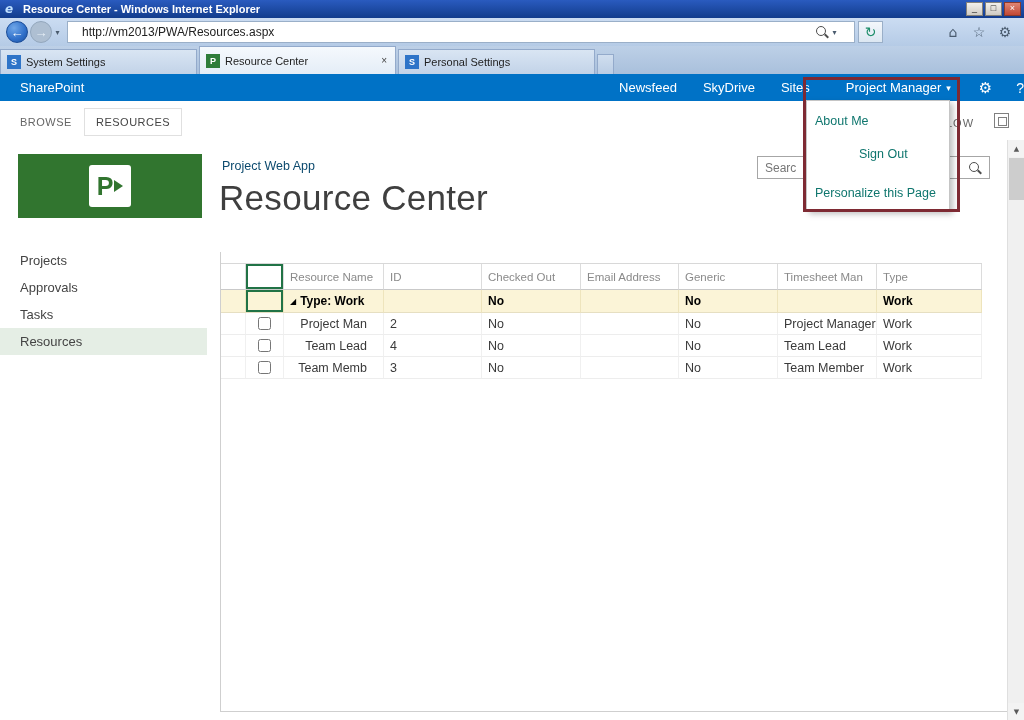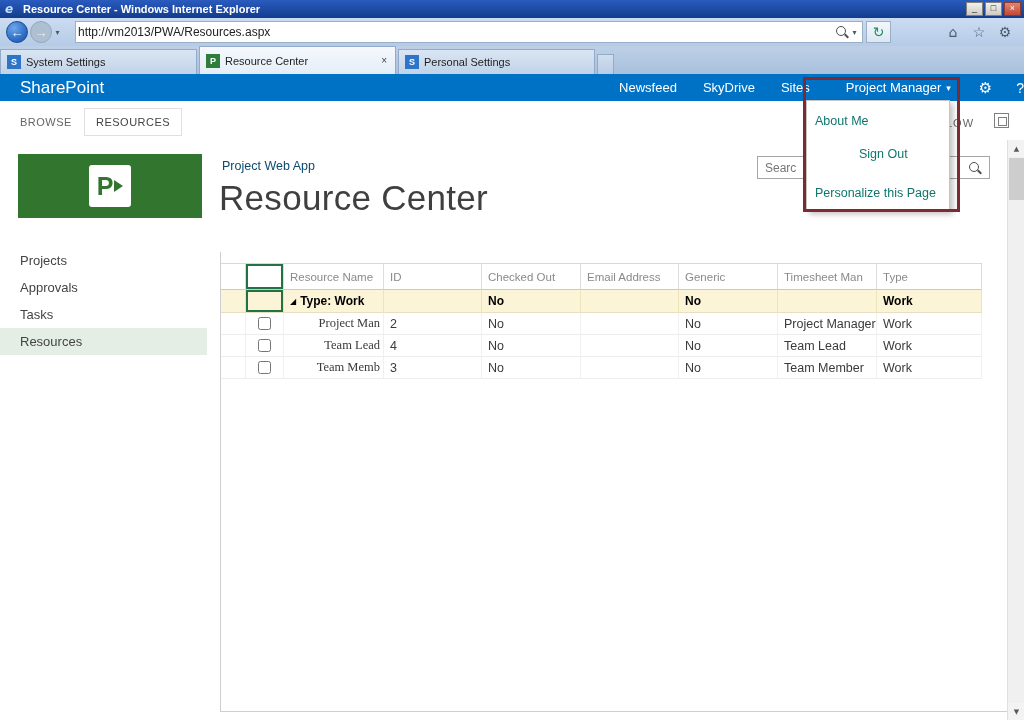--- a/index.html
+++ b/index.html
@@ -16,22 +16,22 @@
   .winbtn.close { background:linear-gradient(#e08573,#c14836); color:#fff; border-color:#8c3a2c; }
 
   
   .addressbar { position:absolute; top:18px; height:28px; width:100%;
     background:linear-gradient(#cbdcf2,#b5cbe6); display:flex; align-items:center; padding:0 4px; }
   .navcircle { width:22px; height:22px; border-radius:50%; display:flex; align-items:center;
     justify-content:center; color:#fff; font-size:13px; flex:none; }
   .back { background:radial-gradient(circle at 35% 30%,#6fa6e8,#2f6fc9 60%,#1c4f9c); border:1px solid #1a4c98; margin-left:2px; }
   .fwd { background:#aebfd2; border:1px solid #93a7bd; color:#e7eef6; margin-left:2px; }
   .navdrop { width:11px; text-align:center; font-size:8px; color:#4a5b6e; }
-  .urlbox { width:788px; height:22px; background:#fff; border:1px solid #9aafc8; margin-left:12px;
-    display:flex; align-items:center; padding:0 2px; font-size:12px; color:#222; }
+  .urlbox { width:788px; height:22px; background:#fff; border:1px solid #9aafc8; margin-left:4px;
+    display:flex; align-items:center; padding:0 14px; font-size:12px; color:#222; }
   .mag { position:relative; width:14px; height:14px; flex:none; }
   .mag::before { content:""; position:absolute; left:1px; top:1px; width:8px; height:8px;
     border:1.5px solid #4e4e4e; border-radius:50%; }
   .mag::after { content:""; position:absolute; left:9px; top:10px; width:5px; height:2px;
     background:#4e4e4e; transform:rotate(45deg); }
   .urlbox .mag { margin-left:auto; }
   .refreshbtn { width:25px; height:22px; border:1px solid #9aafc8; background:linear-gradient(#f3f7fb,#dce7f2);
     color:#1e8e6a; font-size:14px; line-height:20px; text-align:center; margin-left:3px; }
   .bar-right { margin-left:auto; display:flex; align-items:center; gap:8px; margin-right:6px;
     color:#4a5b6e; font-size:14px; font-family:"DejaVu Sans",sans-serif; }
@@ -47,21 +47,21 @@
     display:flex; align-items:center; justify-content:center; flex:none; }
   .tabico.blue { background:#2e74c8; } .tabico.green { background:#2f7d3a; }
   .tablabel { overflow:hidden; white-space:nowrap; }
   .tabclose { margin-left:auto; font-size:10px; color:#444; padding:0 2px; }
   .newtab-stub { width:17px; height:20px; background:linear-gradient(#d0deef,#bacde4);
     border:1px solid #93aacb; border-bottom:none; }
 
   
   .suitebar { position:absolute; top:74px; height:27px; width:100%; background:#0072c6;
     display:flex; align-items:center; color:#fff; }
-  .sp-brand { font-size:17px; margin-left:20px; }
+  .sp-brand { font-size:13px; margin-left:20px; }
   .suite-right { margin-left:auto; display:flex; align-items:center; font-size:13px; margin-right:0; }
   .suite-link { margin-left:26px; }
   .user-menu { margin-left:36px; display:flex; align-items:center; gap:5px; }
   .user-menu .dd { font-size:9px; }
   .suite-gear { margin-left:28px; font-size:15px; font-family:"DejaVu Sans",sans-serif; }
   .suite-help { margin-left:24px; font-size:14px; }
 
   
   .ribbon { position:absolute; top:101px; height:39px; width:100%; background:#fff; }
   .rtab-browse { position:absolute; left:20px; top:15px; font-size:11px; color:#666; letter-spacing:.5px; }
@@ -105,21 +105,21 @@
     border-right:1px solid #dcdcdc; border-bottom:1px solid #c9c9c9;text-align:center; }
   .hrow .c0 { border-right:1px solid #dcdcdc; }
   .corner { box-shadow:inset 0 0 0 2px #217346; background:#fff; }
   .grouprow { height:23px; background:#fbf4d7; font-weight:bold; font-size:12px; color:#000; }
   .grouprow .cell { border-right:1px solid #eee4bc; border-bottom:1px solid #e6dfc2; padding-left:6px; }
   .grouprow .gcorner { box-shadow:inset 0 0 0 2px #217346; }
   .gtri { font-size:8px; margin-right:4px; font-family:"DejaVu Sans",sans-serif; }
   .datarow { height:22px; font-size:12.5px; color:#3a3a3a; background:#fff; }
   .datarow .cell { border-right:1px solid #f0f0f0; border-bottom:1px solid #ededed; padding-left:6px; }
   .cell.chk { justify-content:center; padding-left:0; }
-  .cell.name { justify-content:flex-end; padding-right:3px; padding-left:0;font-family:Liberation Serif, serif; }
+  .cell.name { justify-content:flex-end; padding-right:16px; padding-left:0; }
   .datarow input[type=checkbox] { width:13px; height:13px; }
 
   
   .dropdown { position:absolute; left:806px; top:100px; width:144px; height:111px; background:#fff;
     border:1px solid #c5c5c5; box-shadow:3px 3px 6px rgba(0,0,0,.25); z-index:50; }
   .dd-item { position:absolute; left:8px; font-size:12.5px; color:#0f766e; white-space:nowrap; cursor:pointer; }
   .dd-1 { top:13px; } .dd-2 { top:46px;margin-left:44px; } .dd-3 { top:85px; }
   .redbox { position:absolute; left:803px; top:77px; width:157px; height:135px;
     border:3px solid #7e2a33; z-index:60; pointer-events:none; }
 

